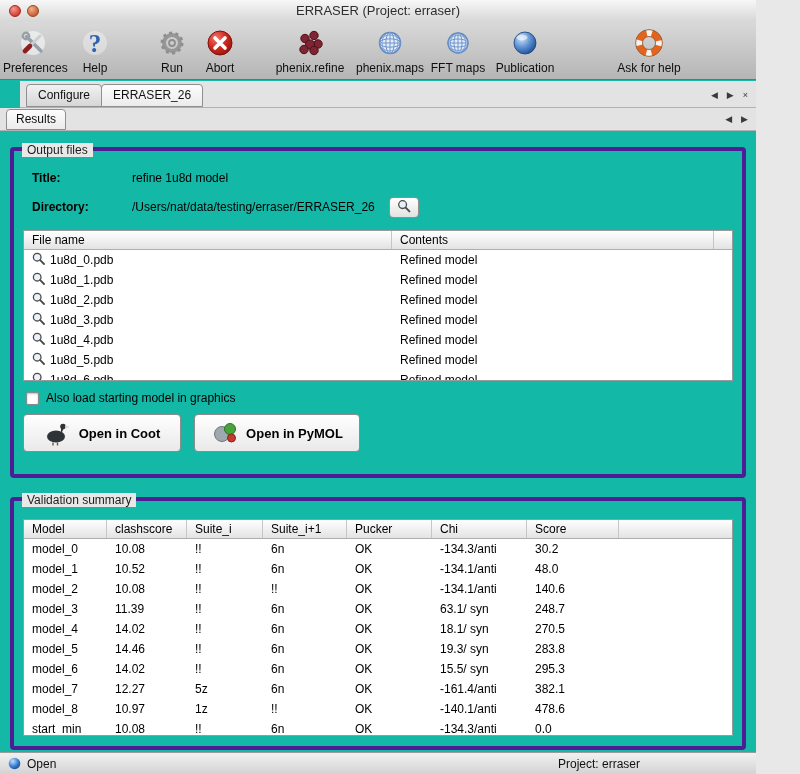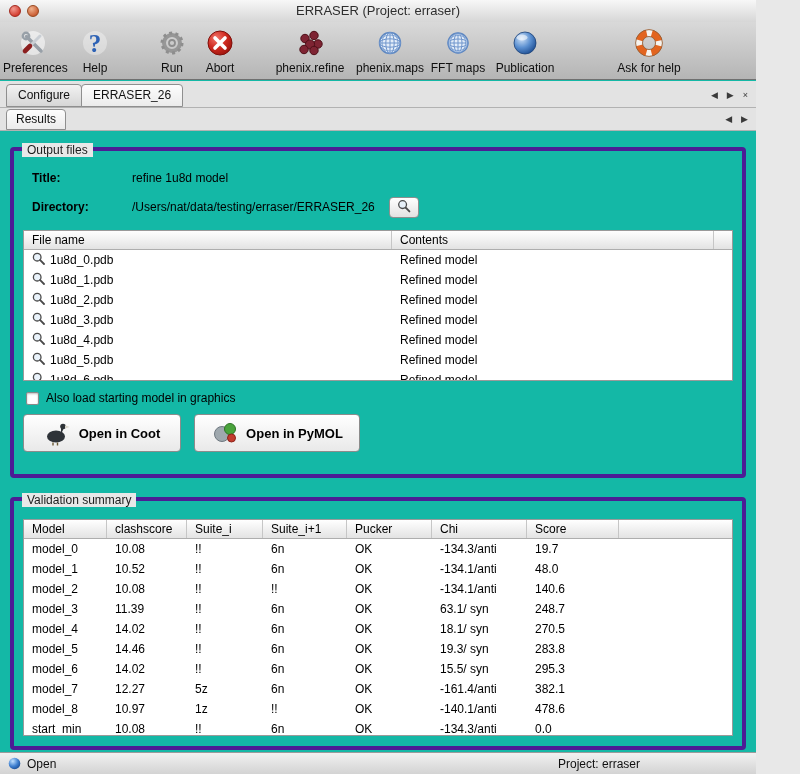--- a/index.html
+++ b/index.html
@@ -25,21 +25,21 @@
   .tb-item:nth-child(3){left:152px;width:40px;}
   .tb-item:nth-child(4){left:199px;width:42px;}
   .tb-item:nth-child(5){left:270px;width:80px;}
   .tb-item:nth-child(6){left:351px;width:78px;}
   .tb-item:nth-child(7){left:429px;width:58px;}
   .tb-item:nth-child(8){left:493px;width:64px;}
   .tb-item:nth-child(9){left:613px;width:72px;}
 
   
   .tabrow{position:absolute;left:0;right:0;background:#e3e3e3;border-bottom:1px solid #b2b2b2;}
-  .tabrow1{top:81px;height:27px;}
+  .tabrow1{top:81px;height:27px;margin-left:20px;}
   .tabrow2{top:108px;height:23px;}
   .tabs{position:absolute;left:6px;bottom:0;display:flex;}
   .tab{padding:3px 11px 4px;border:1px solid #8f8f8f;border-radius:4px 4px 0 0;background:linear-gradient(#f2f2f2,#d6d6d6);margin-right:-1px;font-size:12px;color:#111;white-space:nowrap;}
   .tab.active{background:linear-gradient(#fdfdfd,#ebebeb);}
   .tabrow2 .tab{padding:2px 9px 3px;}
   .nav-arrows{position:absolute;right:8px;top:9px;display:flex;gap:9px;font-size:9px;color:#3a3a3a;}
   .tabrow2 .nav-arrows{top:6px;}
 
   
   .groupbox{position:absolute;left:10px;right:10px;border:4px solid #4c1d95;border-radius:4px;}
@@ -393,21 +393,21 @@
           <span class="th fill"></span>
         </div>
       <div id="validBody">
           <div class="trow">
             <span class="td v0">model_0</span>
             <span class="td v1">10.08</span>
             <span class="td v2">!!</span>
             <span class="td v3">6n</span>
             <span class="td v4">OK</span>
             <span class="td v5">-134.3/anti</span>
-            <span class="td v6">19.7</span>
+            <span class="td v6">30.2</span>
             <span class="td fill"></span>
           </div>
           <div class="trow">
             <span class="td v0">model_1</span>
             <span class="td v1">10.52</span>
             <span class="td v2">!!</span>
             <span class="td v3">6n</span>
             <span class="td v4">OK</span>
             <span class="td v5">-134.1/anti</span>
             <span class="td v6">48.0</span>

